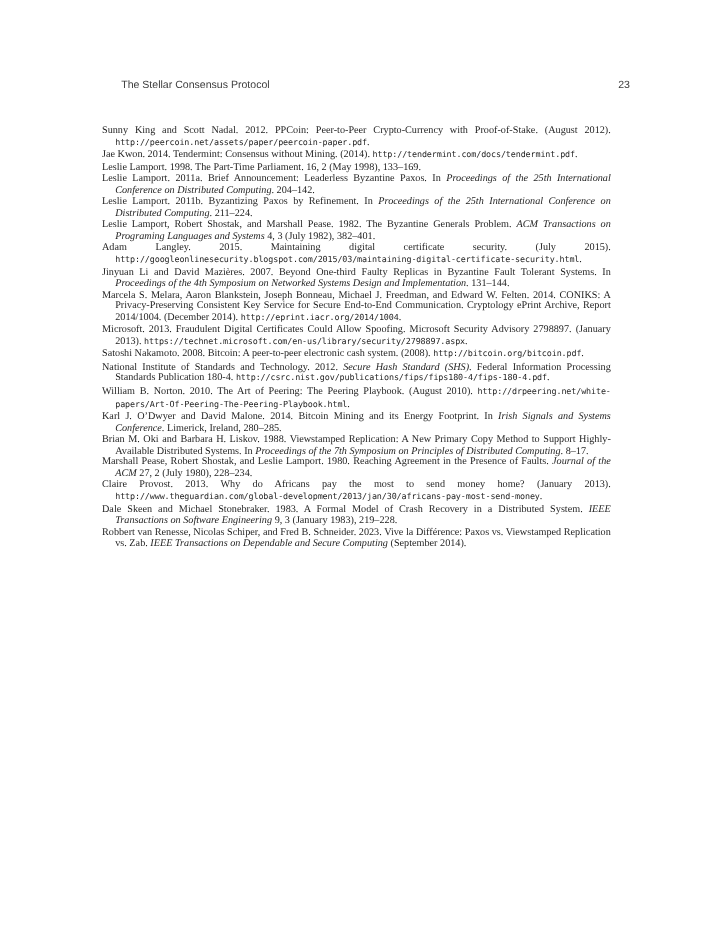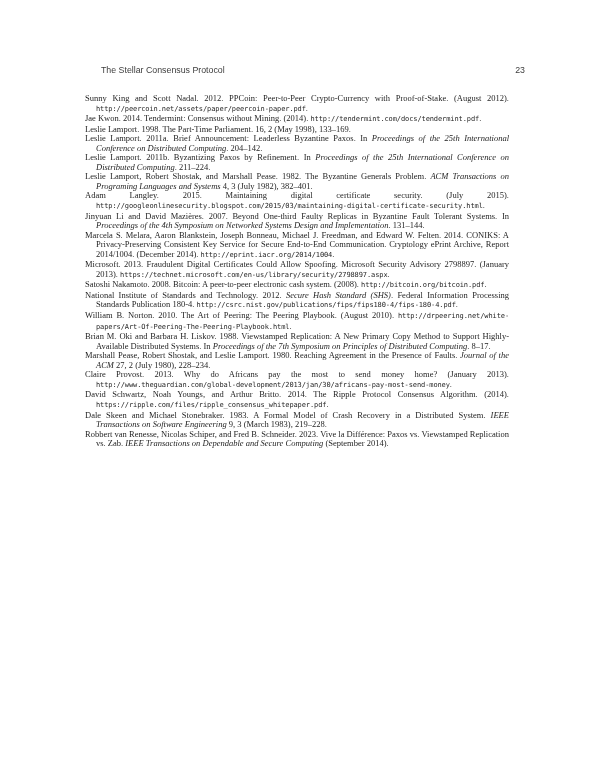--- a/index.html
+++ b/index.html
@@ -18,21 +18,21 @@
     position:relative;width:600px;height:776px;
     background:var(--paper);color:var(--text);
   }
   .running-header{
     position:absolute;left:85px;top:65px;width:424px;
     display:flex;justify-content:space-between;align-items:baseline;
     font-family:"Liberation Sans", sans-serif;
     font-size:8.8px;line-height:10px;color:var(--header-text);margin-left:16px;
   }
   .ref-list{
-    position:absolute;left:85px;top:94px;width:424px;
+    position:absolute;left:85px;top:104px;width:424px;
     margin:0;padding:0;list-style:none;
     font-size:8.5px;line-height:9.55px;
     text-align:justify;
   }
   .ref{
     padding-left:11px;text-indent:-11px;margin:0;
     overflow-wrap:break-word;
   }
   .it{font-style:italic;}
   .url{
@@ -56,20 +56,20 @@
       <li class="ref"><span>Leslie Lamport. 2011a. Brief Announcement: Leaderless Byzantine Paxos. In </span><span class="it">Proceedings of the 25th International Conference on Distributed Computing</span><span>. 204–142.</span></li>
       <li class="ref"><span>Leslie Lamport. 2011b. Byzantizing Paxos by Refinement. In </span><span class="it">Proceedings of the 25th International Conference on Distributed Computing</span><span>. 211–224.</span></li>
       <li class="ref"><span>Leslie Lamport, Robert Shostak, and Marshall Pease. 1982. The Byzantine Generals Problem. </span><span class="it">ACM Transactions on Programing Languages and Systems</span><span> 4, 3 (July 1982), 382–401.</span></li>
       <li class="ref"><span>Adam Langley. 2015. Maintaining digital certificate security. (July 2015). </span><span class="url">http://googleonlinesecurity.blogspot.com/2015/03/maintaining-digital-certificate-security.html</span><span>.</span></li>
       <li class="ref"><span>Jinyuan Li and David Mazières. 2007. Beyond One-third Faulty Replicas in Byzantine Fault Tolerant Systems. In </span><span class="it">Proceedings of the 4th Symposium on Networked Systems Design and Implementation</span><span>. 131–144.</span></li>
       <li class="ref"><span>Marcela S. Melara, Aaron Blankstein, Joseph Bonneau, Michael J. Freedman, and Edward W. Felten. 2014. CONIKS: A Privacy-Preserving Consistent Key Service for Secure End-to-End Communication. Cryptology ePrint Archive, Report 2014/1004. (December 2014). </span><span class="url">http://eprint.iacr.org/2014/1004</span><span>.</span></li>
       <li class="ref"><span>Microsoft. 2013. Fraudulent Digital Certificates Could Allow Spoofing. Microsoft Security Advisory 2798897. (January 2013). </span><span class="url">https://technet.microsoft.com/en-us/library/security/2798897.aspx</span><span>.</span></li>
       <li class="ref"><span>Satoshi Nakamoto. 2008. Bitcoin: A peer-to-peer electronic cash system. (2008). </span><span class="url">http://bitcoin.org/bitcoin.pdf</span><span>.</span></li>
       <li class="ref"><span>National Institute of Standards and Technology. 2012. </span><span class="it">Secure Hash Standard (SHS)</span><span>. Federal Information Processing Standards Publication 180-4. </span><span class="url">http://csrc.nist.gov/publications/fips/fips180-4/fips-180-4.pdf</span><span>.</span></li>
       <li class="ref"><span>William B. Norton. 2010. The Art of Peering: The Peering Playbook. (August 2010). </span><span class="url">http://drpeering.net/white-papers/Art-Of-Peering-The-Peering-Playbook.html</span><span>.</span></li>
+      <li class="ref"><span>Karl J. O’Dwyer and David Malone. 2014. Bitcoin Mining and its Energy Footprint. In </span><span class="it">Irish Signals and Systems Conference</span><span>. Limerick, Ireland, 280–285.</span></li>
       <li class="ref"><span>Brian M. Oki and Barbara H. Liskov. 1988. Viewstamped Replication: A New Primary Copy Method to Support Highly-Available Distributed Systems. In </span><span class="it">Proceedings of the 7th Symposium on Principles of Distributed Computing</span><span>. 8–17.</span></li>
       <li class="ref"><span>Marshall Pease, Robert Shostak, and Leslie Lamport. 1980. Reaching Agreement in the Presence of Faults. </span><span class="it">Journal of the ACM</span><span> 27, 2 (July 1980), 228–234.</span></li>
       <li class="ref"><span>Claire Provost. 2013. Why do Africans pay the most to send money home? (January 2013). </span><span class="url">http://www.theguardian.com/global-development/2013/jan/30/africans-pay-most-send-money</span><span>.</span></li>
-      <li class="ref"><span>David Schwartz, Noah Youngs, and Arthur Britto. 2014. The Ripple Protocol Consensus Algorithm. (2014). </span><span class="url">https://ripple.com/files/ripple_consensus_whitepaper.pdf</span><span>.</span></li>
-      <li class="ref"><span>Dale Skeen and Michael Stonebraker. 1983. A Formal Model of Crash Recovery in a Distributed System. </span><span class="it">IEEE Transactions on Software Engineering</span><span> 9, 3 (March 1983), 219–228.</span></li>
+      <li class="ref"><span>Dale Skeen and Michael Stonebraker. 1983. A Formal Model of Crash Recovery in a Distributed System. </span><span class="it">IEEE Transactions on Software Engineering</span><span> 9, 3 (January 1983), 219–228.</span></li>
       <li class="ref"><span>Robbert van Renesse, Nicolas Schiper, and Fred B. Schneider. 2023. Vive la Différence: Paxos vs. Viewstamped Replication vs. Zab. </span><span class="it">IEEE Transactions on Dependable and Secure Computing</span><span> (September 2014).</span></li>
     </ul>
 </div>
 
 </body></html>

